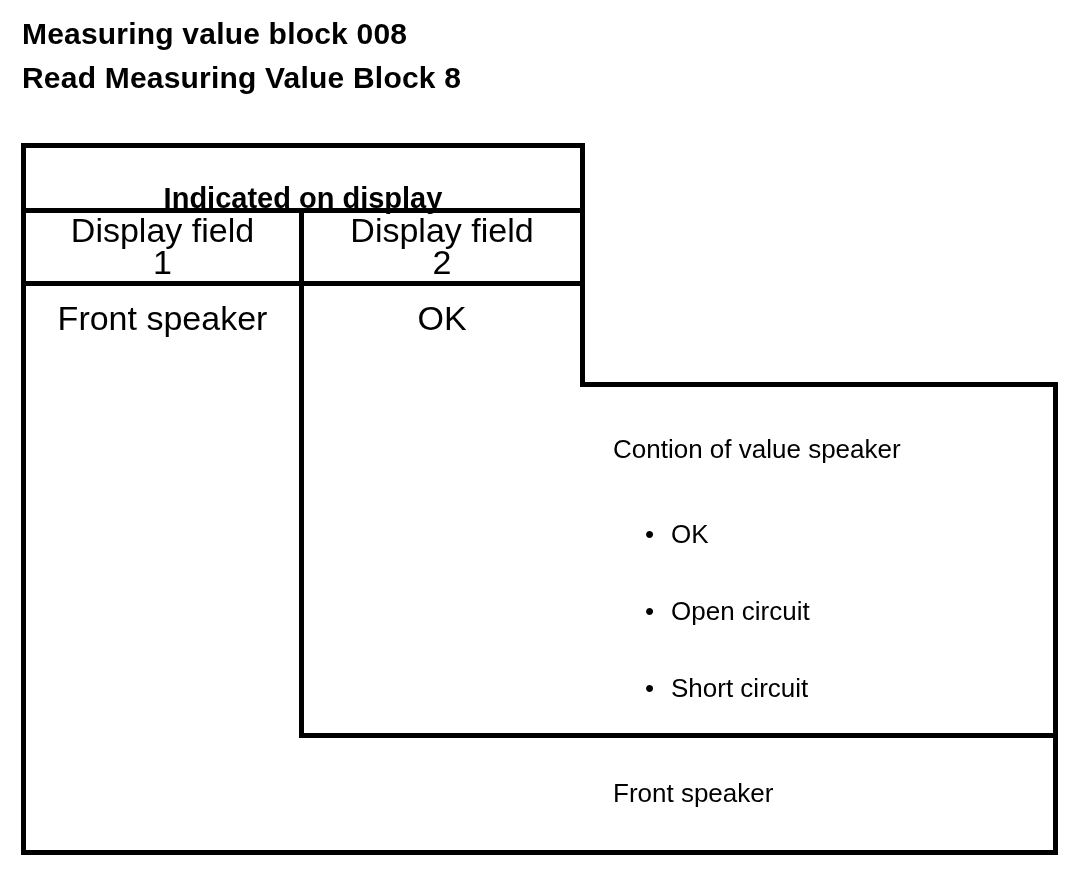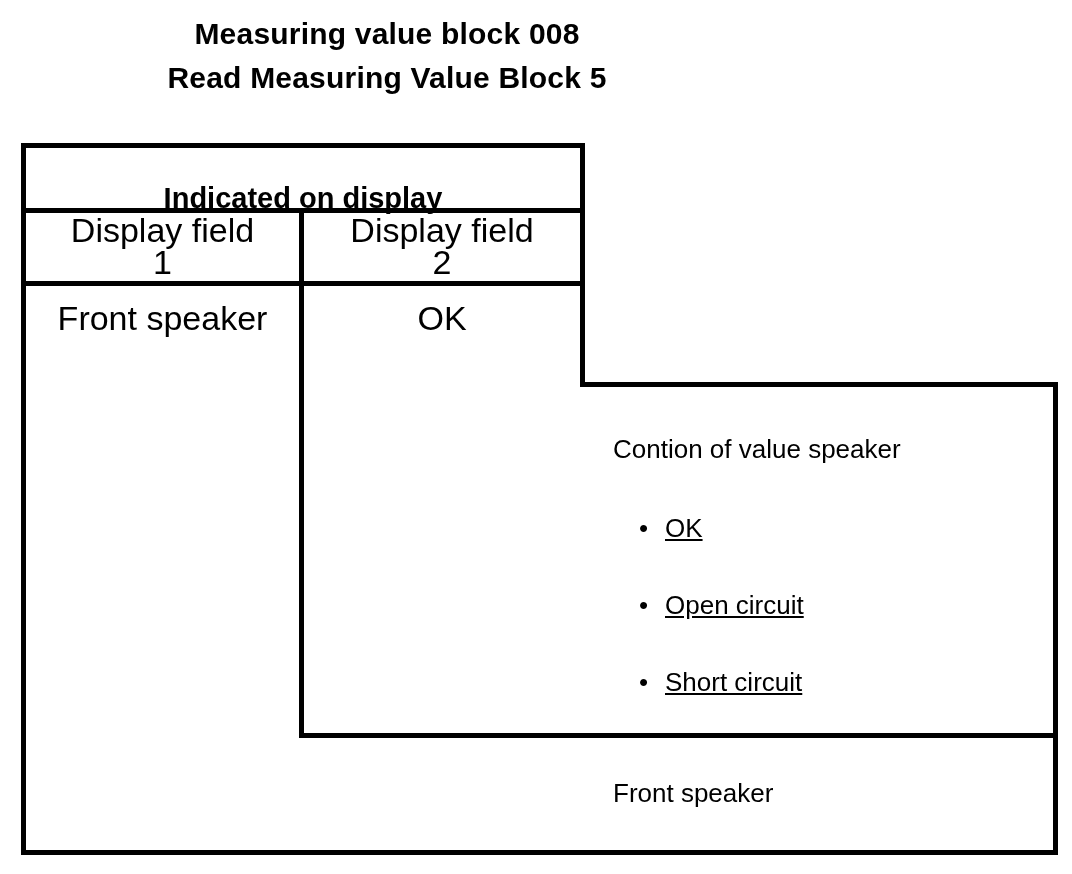--- a/index.html
+++ b/index.html
@@ -15,24 +15,23 @@
     position: relative;
     width: 1072px;
     height: 874px;
     background: #ffffff;
     overflow: hidden;
   }
 
   
   .title-block {
     position: absolute;
-    left: 37px;
+    left: 22px;
     top: 12px;
     width: 700px;
-    text-align: center;
   }
   .title-line {
     font-size: 30px;
     font-weight: bold;
     line-height: 44px;
     letter-spacing: 0.2px;
     white-space: nowrap;
   }
 
   
@@ -62,45 +61,44 @@
   }
 
   .callout-heading {
     position: absolute;
     font-size: 26px;
     line-height: 32px;
     white-space: nowrap;
   }
   .bullet-list {
     position: absolute;
-    margin: 2px;
+    margin: 8px;
     padding: 0;
     list-style: none;
-    text-decoration: underline;
   }
   .bullet-item {
     font-size: 26px;
     line-height: 32px;
     height: 77px;
     white-space: nowrap;
   }
   .bullet-dot {
     display: inline-block;
     width: 26px;
     font-size: 26px;
   }
 </style>
 </head>
 <body>
 
 <div id="page">
 
   <div class="title-block">
     <div class="title-line">Measuring value block 008</div>
-    <div class="title-line">Read Measuring Value Block 5</div>
+    <div class="title-line">Read Measuring Value Block 8</div>
   </div>
 
   <div class="hline" style="left:21px; top:143px; width:564px;"></div>
 
   <div class="hline" style="left:21px; top:208px; width:564px;"></div>
 
   <div class="hline" style="left:21px; top:281px; width:564px;"></div>
 
   <div class="vline" style="left:21px; top:143px; height:712px;"></div>
 

